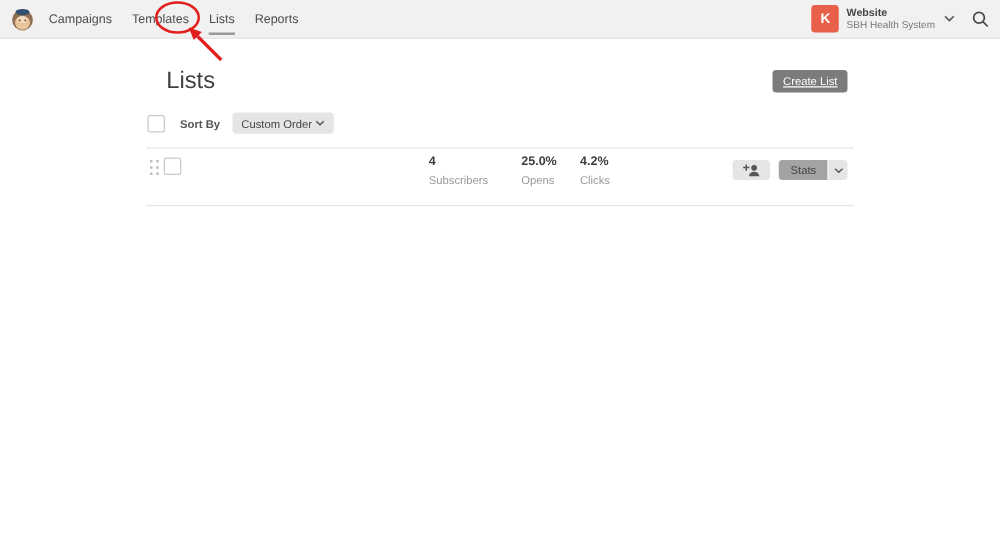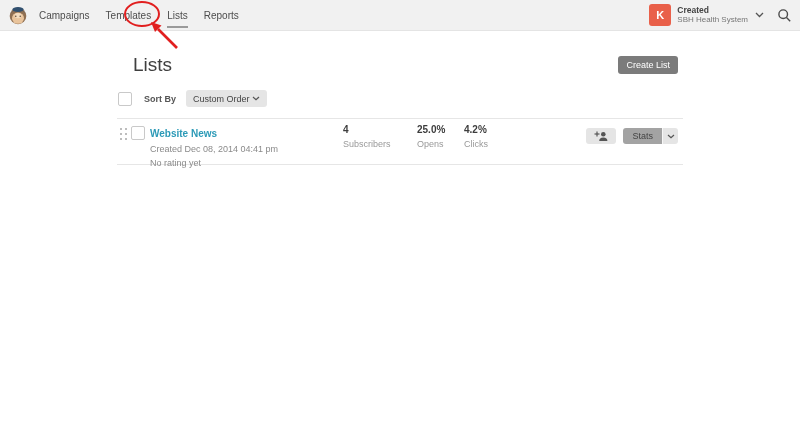--- a/index.html
+++ b/index.html
@@ -81,20 +81,21 @@
   }
   .create-btn {
     background: #7b7b7b;
     color: #ffffff;
     font-size: 9px;
     font-family: inherit;
     border: none;
     border-radius: 3px;
     padding: 4px 8px;
     cursor: pointer;
+    text-decoration: underline;
   }
   .sort-row {
     display: flex;
     align-items: center;
     margin: 14px 0 0 1px;
     height: 17px;
   }
   .checkbox {
     width: 12px; height: 12px;
     background: #fff;
@@ -196,21 +197,21 @@
   <nav class="nav">
     <span class="nav-item">Campaigns</span>
     <span class="nav-item">Templates</span>
     <span class="nav-item active">Lists</span>
     <span class="nav-item">Reports</span>
   </nav>
 
   <div class="topbar-right">
     <div class="avatar">K</div>
     <div class="account-names">
-      <div class="account-name">Created</div>
+      <div class="account-name">Website</div>
       <div class="account-org">SBH Health System</div>
     </div>
     <span class="acct-chevron">
       <svg width="9" height="6" viewBox="0 0 9 6">
           <polyline points="1,1 4.5,4.5 8,1" fill="none" stroke="#555" stroke-width="1.3"></polyline>
         </svg>
     </span>
     <span class="search-btn">
       <svg width="15" height="15" viewBox="0 0 15 15">
         <circle cx="6.2" cy="6.2" r="4.3" fill="none" stroke="#4a4a4a" stroke-width="1.4"></circle>
@@ -250,25 +251,20 @@
     <span class="drag-handle">
       <i></i>
         <i></i>
         <i></i>
         <i></i>
         <i></i>
         <i></i>
     </span>
     <span class="checkbox row-checkbox"></span>
 
-    <div class="row-info">
-      <a class="list-link">Website News</a>
-      <div class="row-created">Created Dec 08, 2014 04:41 pm</div>
-      <div class="row-rating">No rating yet</div>
-    </div>
 
     <div class="stat stat-subscribers">
       <div class="stat-value">4</div>
       <div class="stat-label">Subscribers</div>
     </div>
     <div class="stat stat-opens">
       <div class="stat-value">25.0%</div>
       <div class="stat-label">Opens</div>
     </div>
     <div class="stat stat-clicks">

